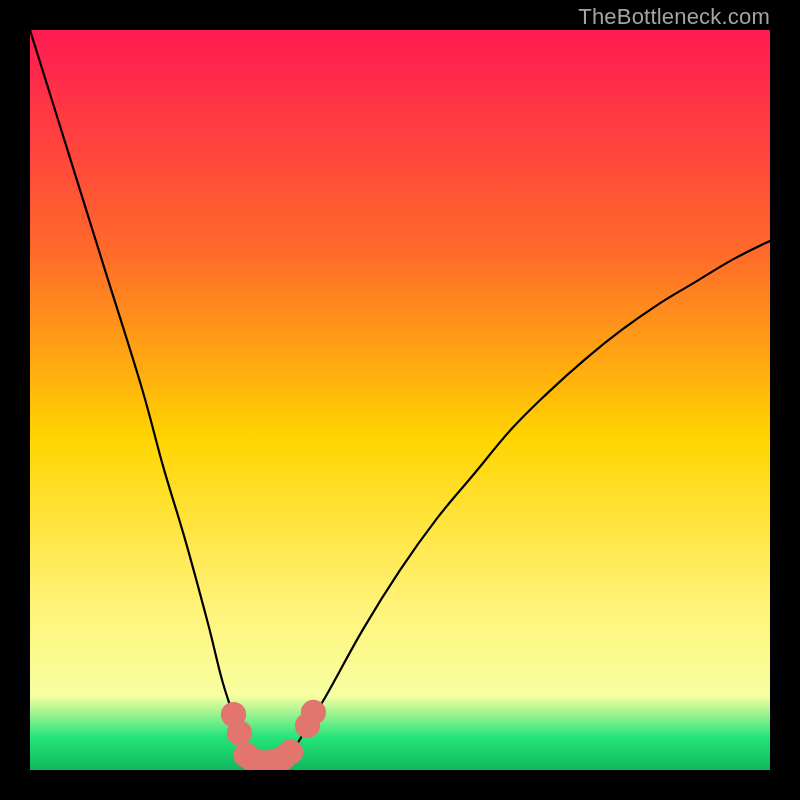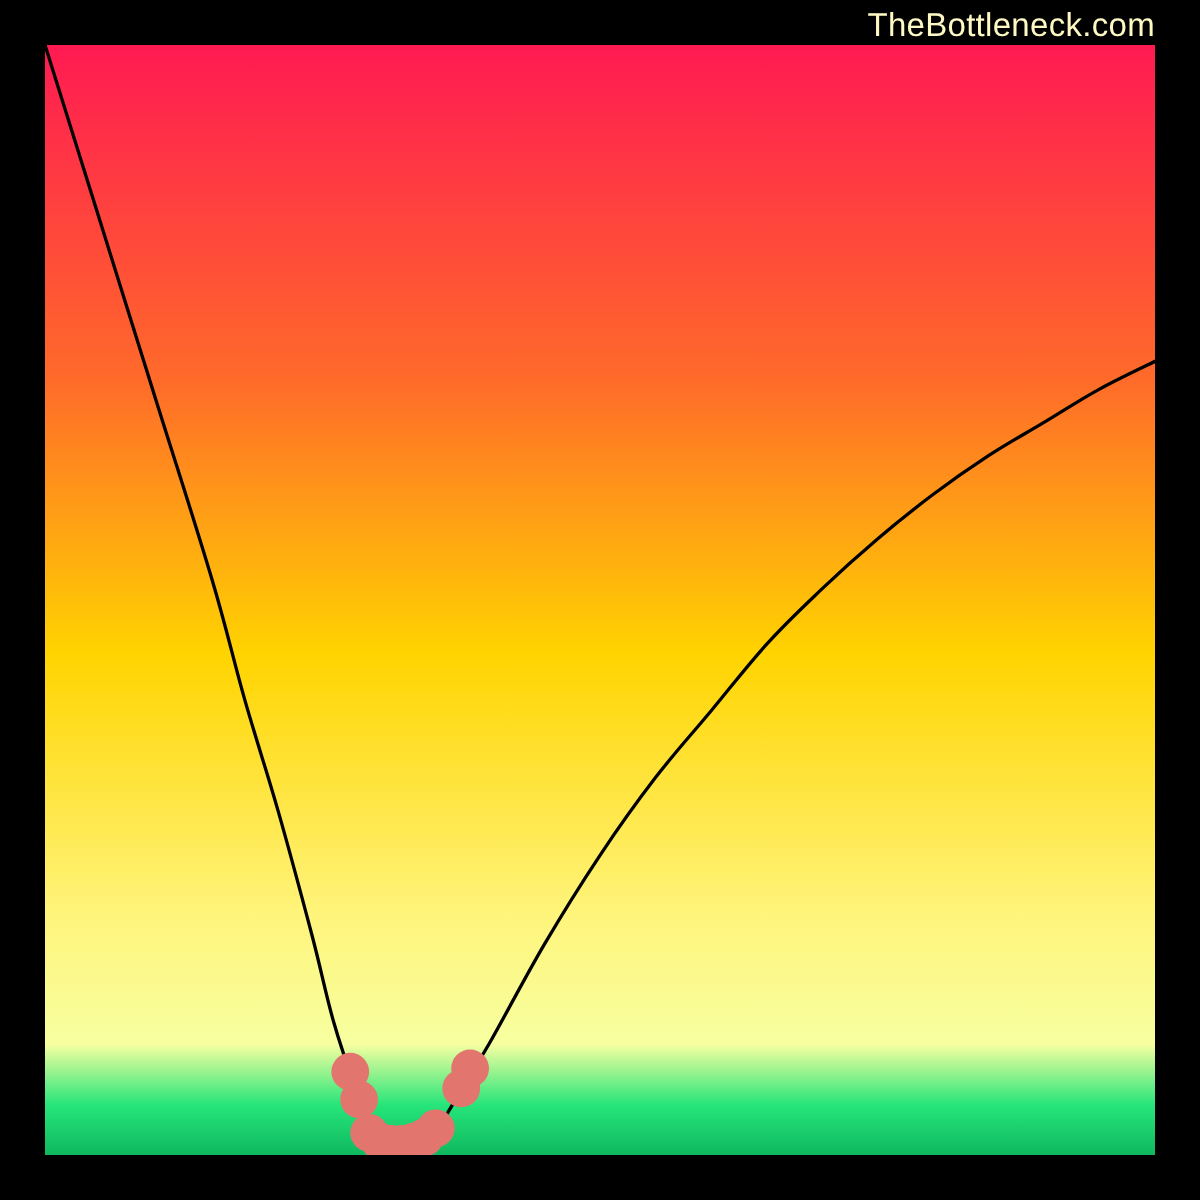--- a/index.html
+++ b/index.html
@@ -41,21 +41,21 @@
     height: 740px;
     overflow: visible;
   }
   .watermark {
     position: absolute;
     top: 4px;
     right: 30px;
     font-family: Arial, Helvetica, sans-serif;
     font-size: 22px;
     font-weight: 500;
-    color: #fef9c3;
+    color: #a3a3a3;
     letter-spacing: 0.2px;
   }
 </style>
 </head>
 <body>
 
 <div class="frame">
   <div class="watermark">TheBottleneck.com</div>
   <div class="plot">
     <svg class="gradient" viewBox="0 0 740 740" preserveAspectRatio="none">

